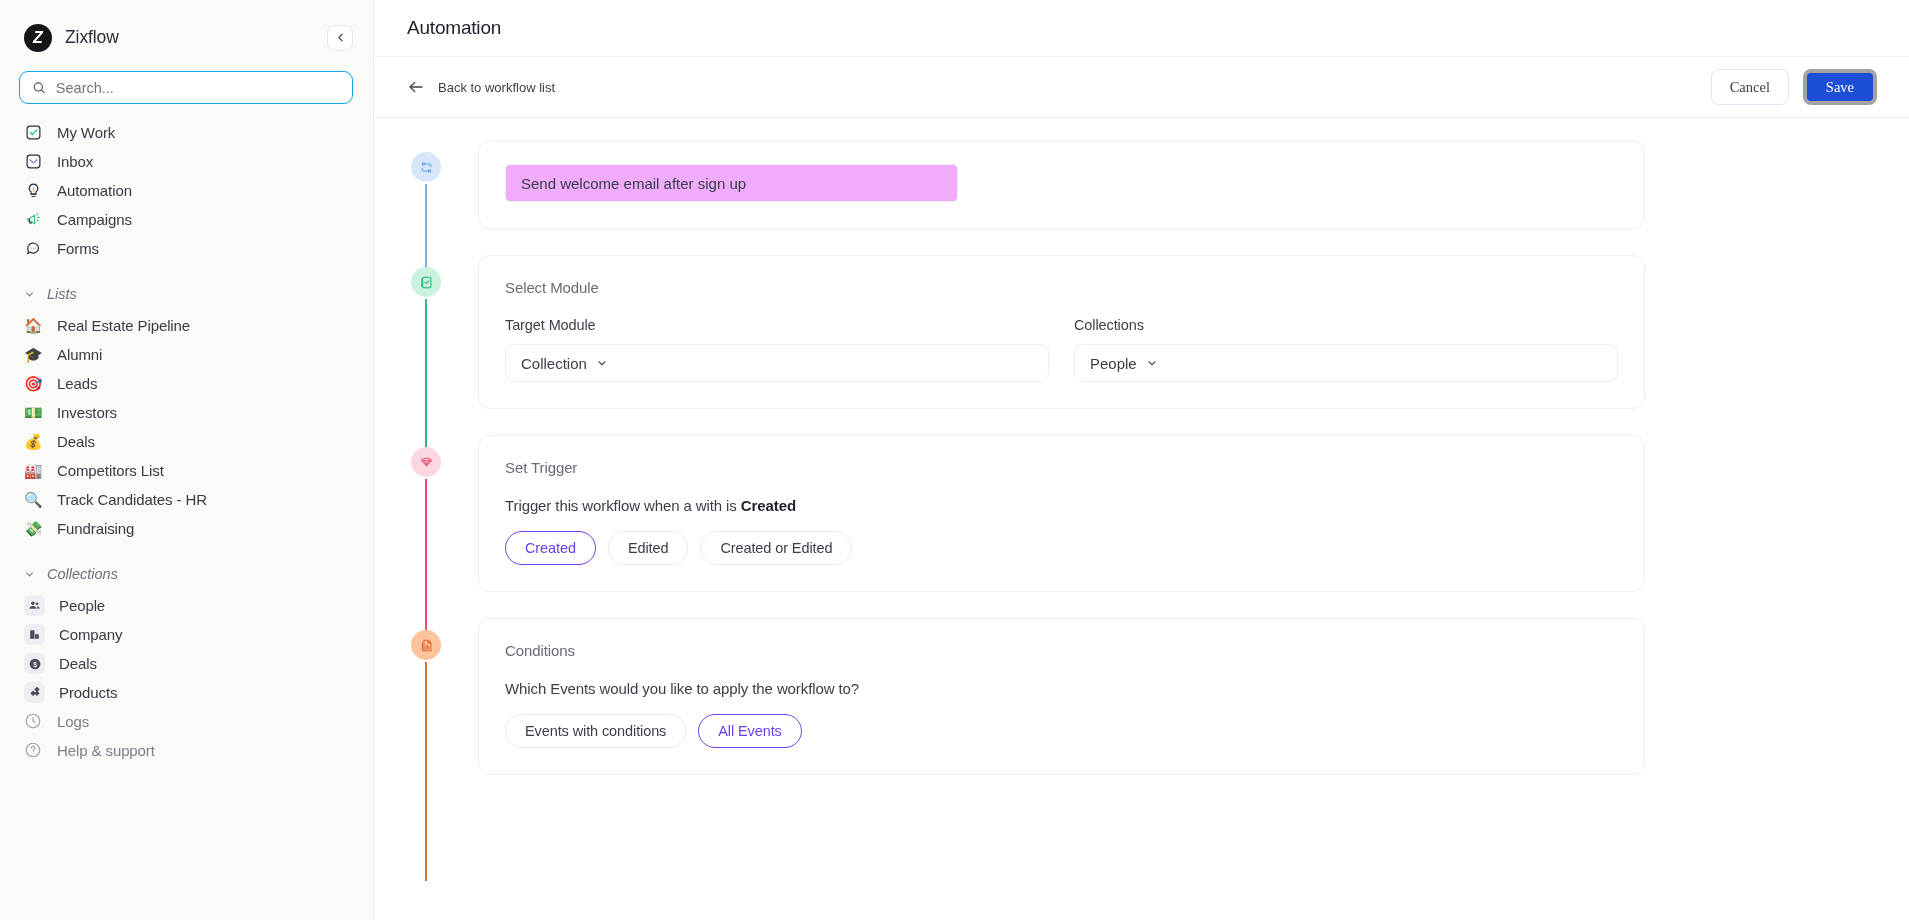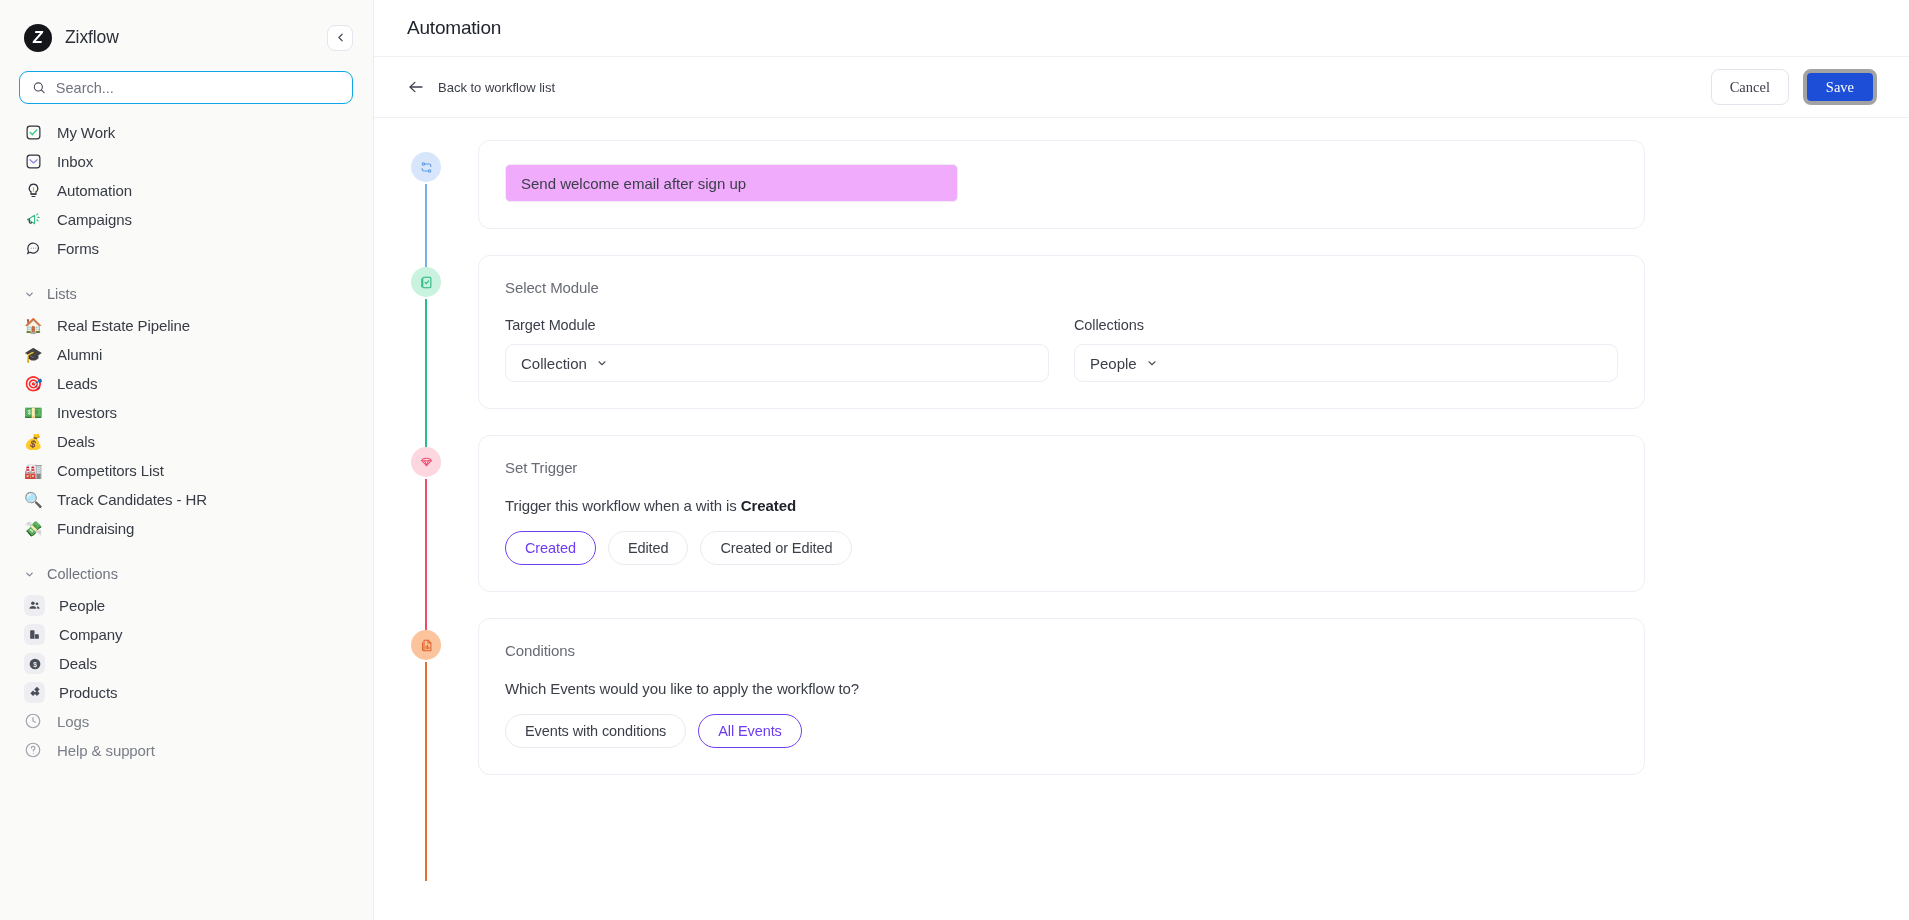--- a/index.html
+++ b/index.html
@@ -70,21 +70,21 @@
     width: 19px; height: 19px; flex: 0 0 19px;
     display: flex; align-items: center; justify-content: center;
     font-size: 15px; line-height: 1;
   }
   .nav-label { letter-spacing: -0.1px; }
 
   .sec-head {
     display: flex; align-items: center; gap: 12px;
     padding: 0 20px 0 24px; height: 26px;
     margin-top: 18px; margin-bottom: 4px;
-    font-size: 14.5px; color: #6e727c; cursor: pointer;
+    font-size: 14.5px; color: #6e727c; cursor: pointer; font-style: italic;
   }
   .chev-d { width: 11px; height: 11px; flex:0 0 11px; }
 
   .coll-ico {
     width: 21px; height: 21px; flex: 0 0 21px; border-radius: 6px;
     background: #eeeef2; color: #4a4e58;
     display: flex; align-items: center; justify-content: center;
   }
 
   .sb-bottom {

